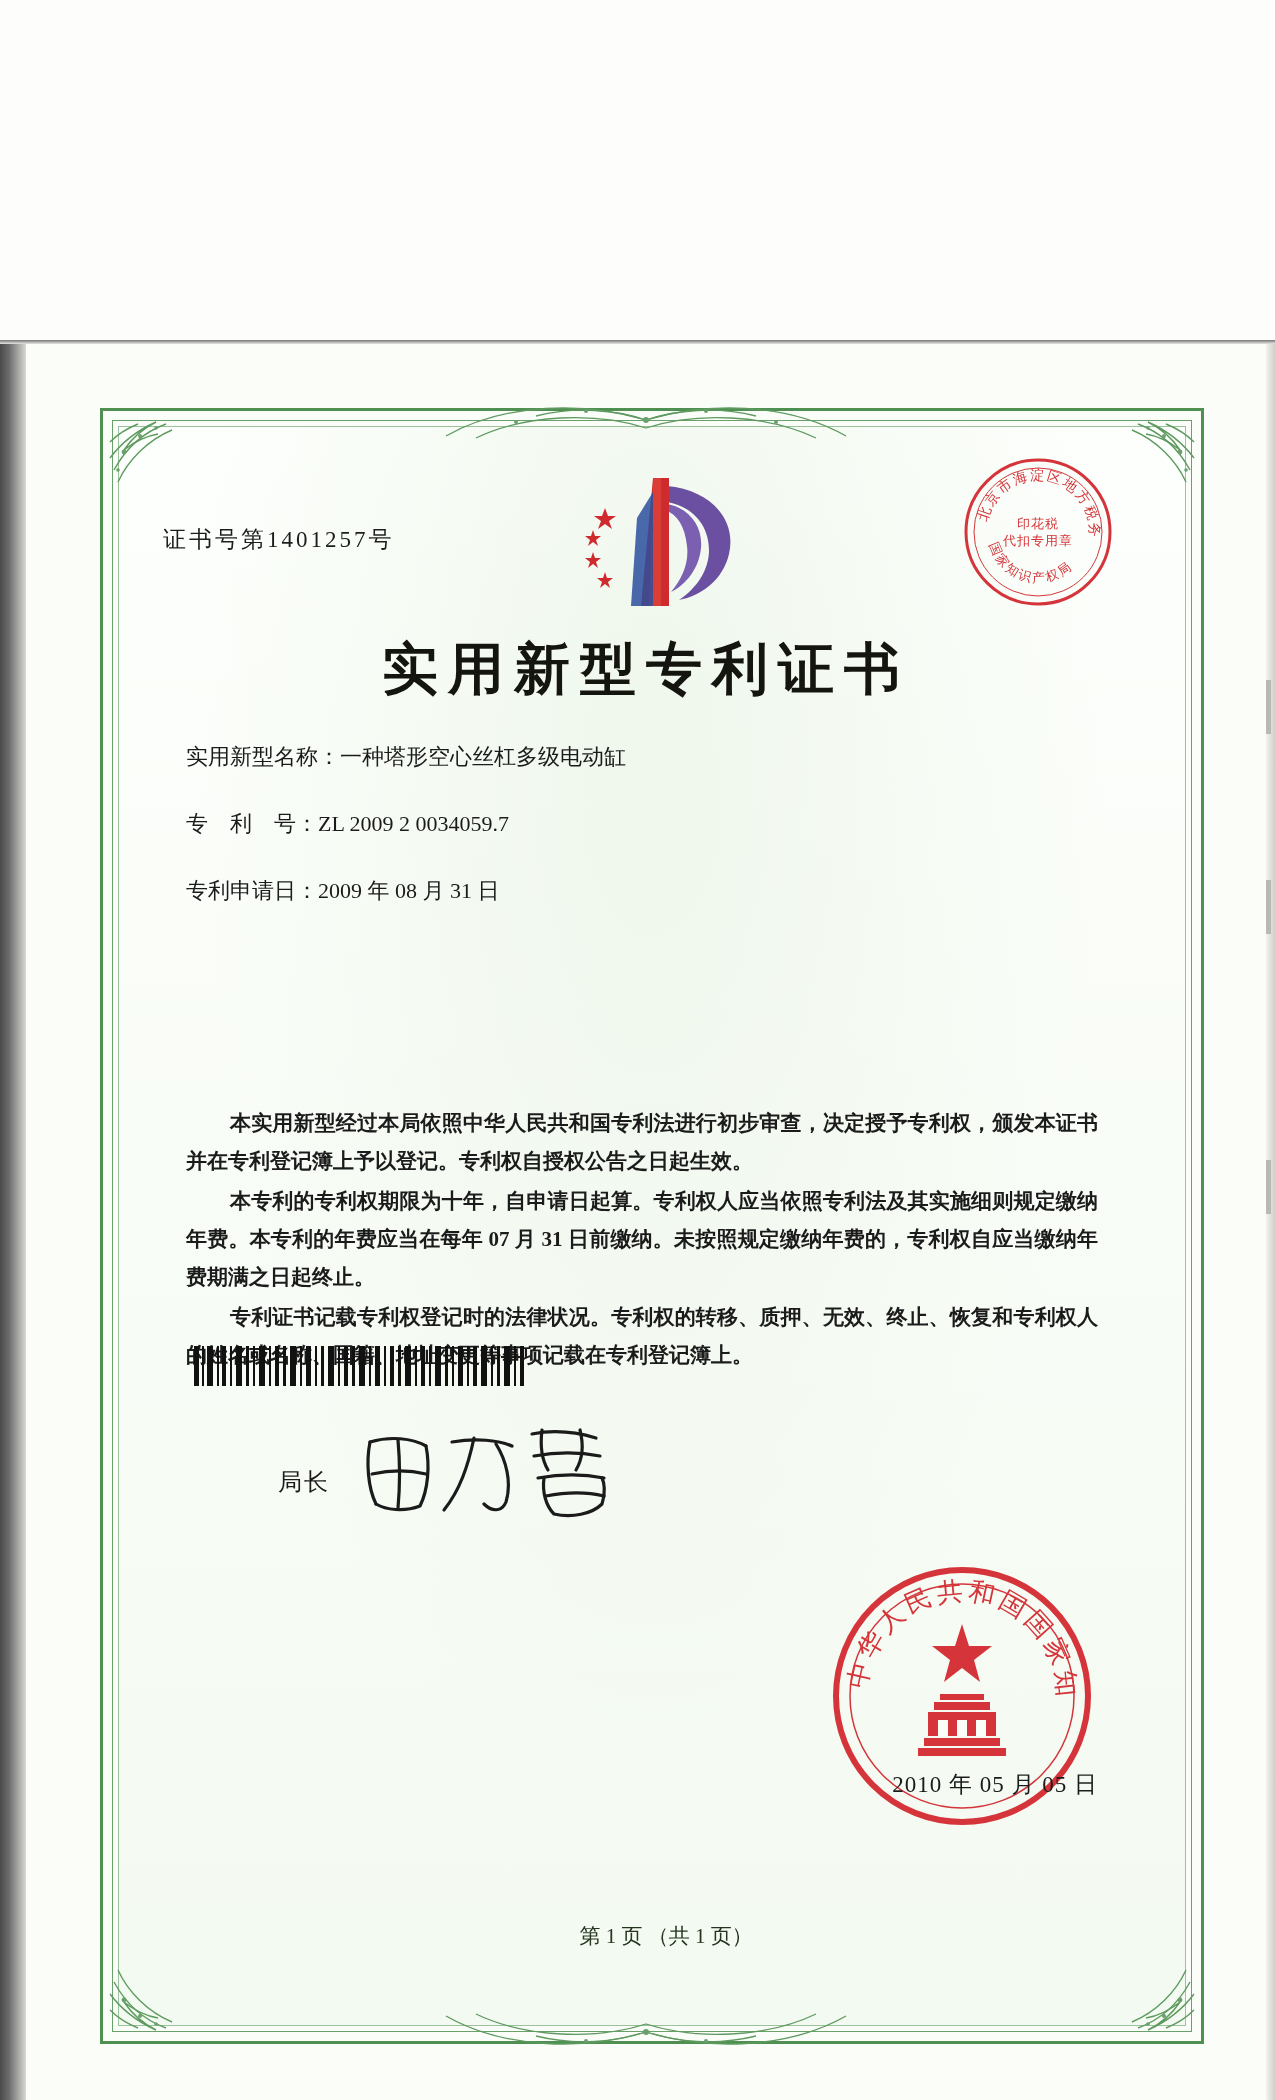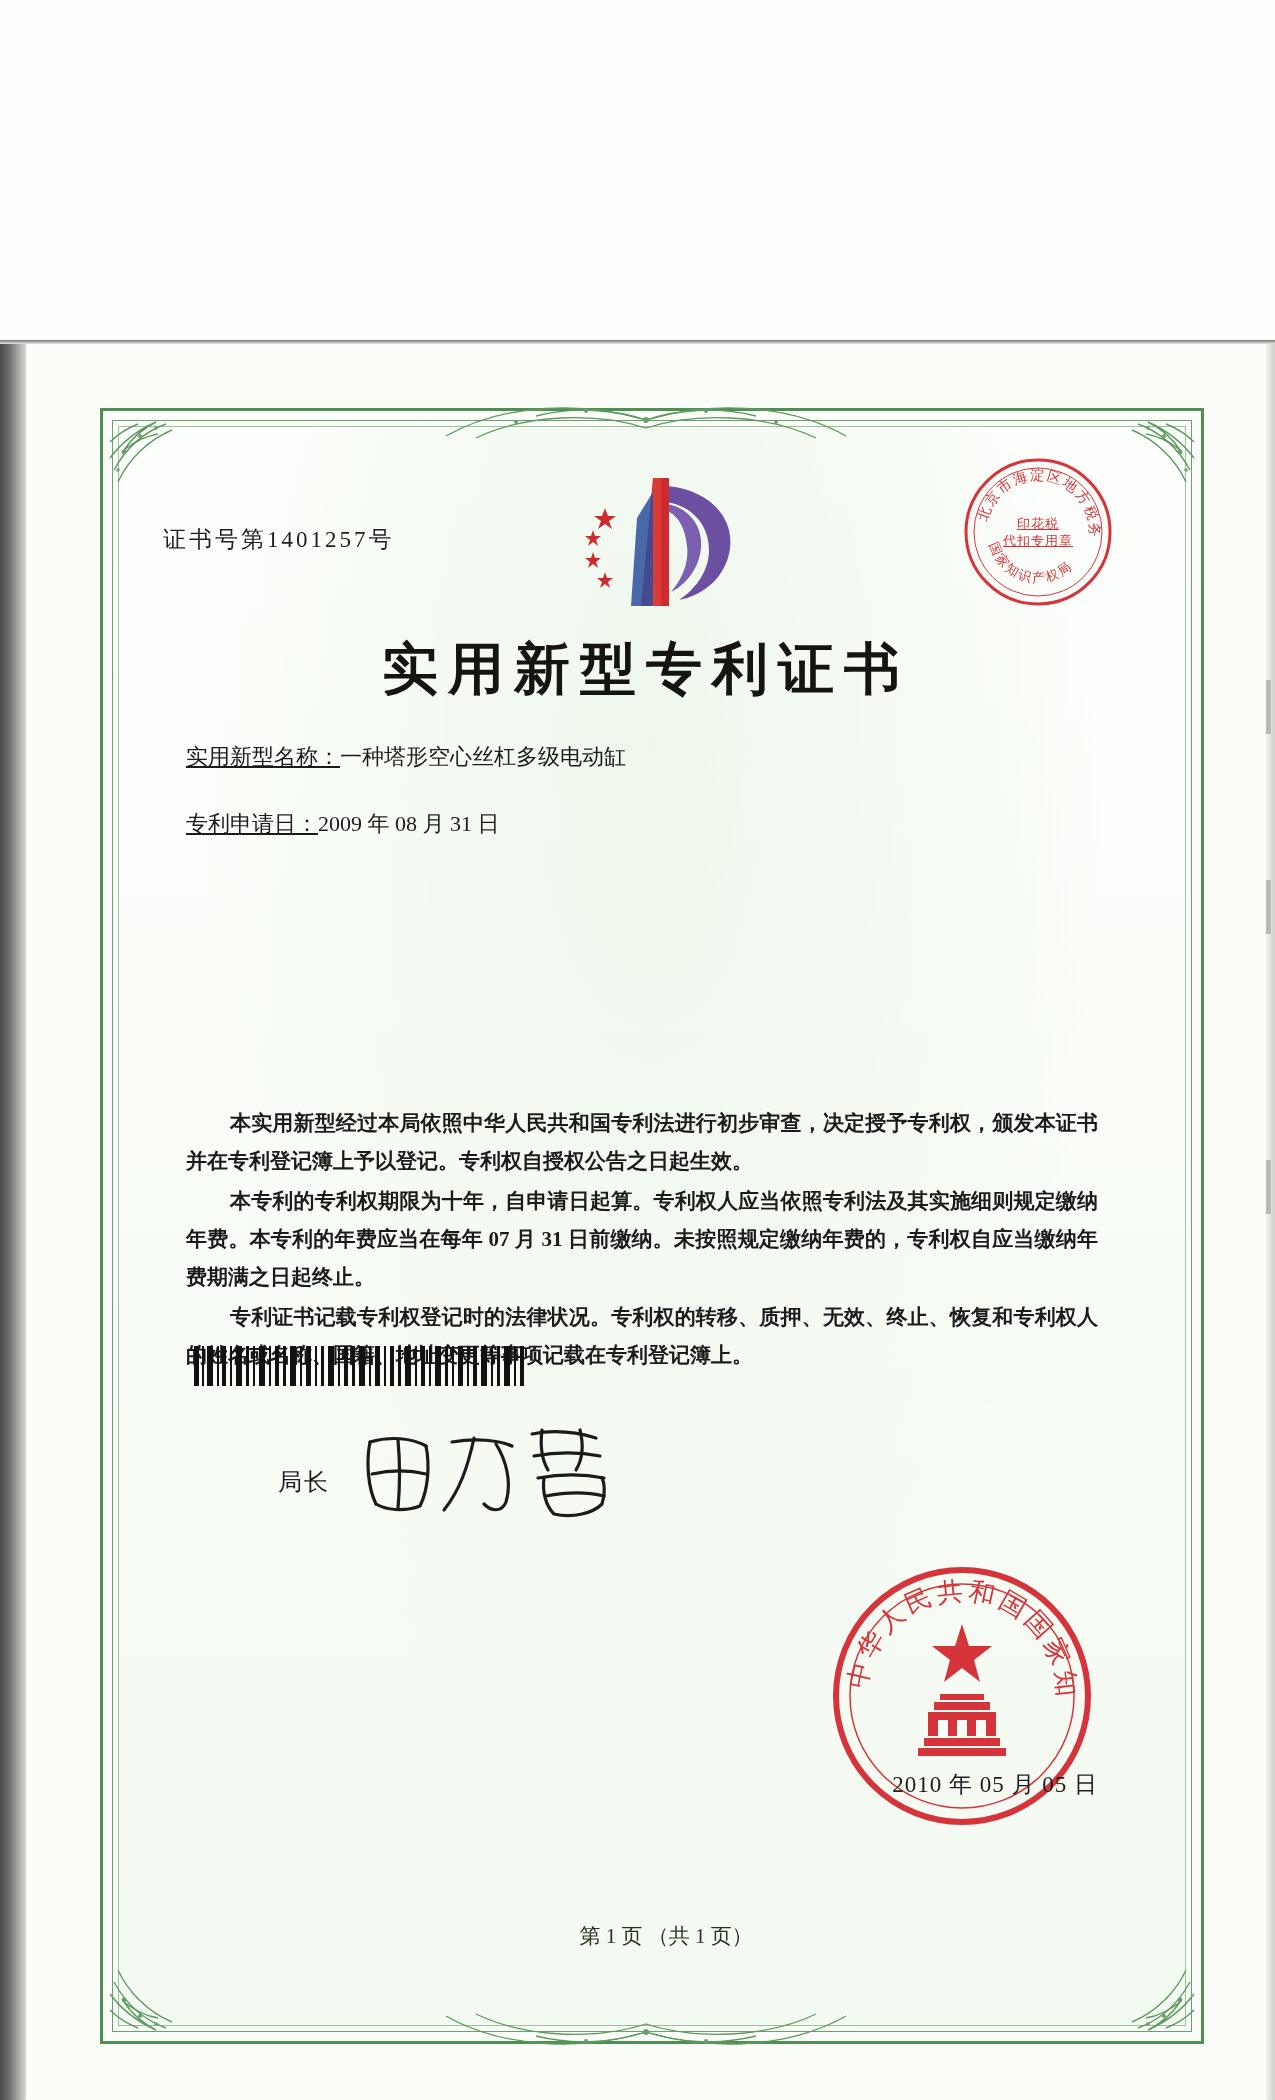--- a/index.html
+++ b/index.html
@@ -137,21 +137,20 @@
   .stamp-top-center {
     position: absolute;
     left: 50%; top: 50%;
     transform: translate(-50%,-50%);
     color: #d5353a;
     font-size: 13px;
     line-height: 17px;
     text-align: center;
     white-space: nowrap;
     letter-spacing: 1px;
-    text-decoration: underline;
   }
 
   
   .cert-title {
     position: absolute;
     left: 0; right: 0;
     top: 288px;
     text-align: center;
     font-family: "DejaVu Serif", "Liberation Serif", serif;
     font-size: 56px;
@@ -169,21 +168,20 @@
   }
   .field-row {
     font-size: 22px;
     color: #1b1b1b;
     margin-bottom: 37px;
     white-space: nowrap;
   }
   .field-label {
     display: inline-block;
     color: #1b1b1b;
-    text-decoration: underline;
   }
   .field-value {
     color: #1b1b1b;
   }
 
   
   .body-text {
     position: absolute;
     left: 160px;
     top: 760px;
@@ -429,20 +427,23 @@
         <div>印花税</div>
         <div>代扣专用章</div>
       </div>
     </div>
 
     <div class="cert-title">实用新型专利证书</div>
 
     <div class="fields">
       <div class="field-row">
         <span class="field-label">实用新型名称：</span><span class="field-value">一种塔形空心丝杠多级电动缸</span>
+      </div>
+      <div class="field-row">
+        <span class="field-label">专　利　号：</span><span class="field-value">ZL 2009 2 0034059.7</span>
       </div>
       <div class="field-row">
         <span class="field-label">专利申请日：</span><span class="field-value">2009 年 08 月 31 日</span>
       </div>
     </div>
 
     <div class="body-text">
       <p>本实用新型经过本局依照中华人民共和国专利法进行初步审查，决定授予专利权，颁发本证书并在专利登记簿上予以登记。专利权自授权公告之日起生效。</p>
       <p>本专利的专利权期限为十年，自申请日起算。专利权人应当依照专利法及其实施细则规定缴纳年费。本专利的年费应当在每年 07 月 31 日前缴纳。未按照规定缴纳年费的，专利权自应当缴纳年费期满之日起终止。</p>
       <p>专利证书记载专利权登记时的法律状况。专利权的转移、质押、无效、终止、恢复和专利权人的姓名或名称、国籍、地址变更等事项记载在专利登记簿上。</p>

